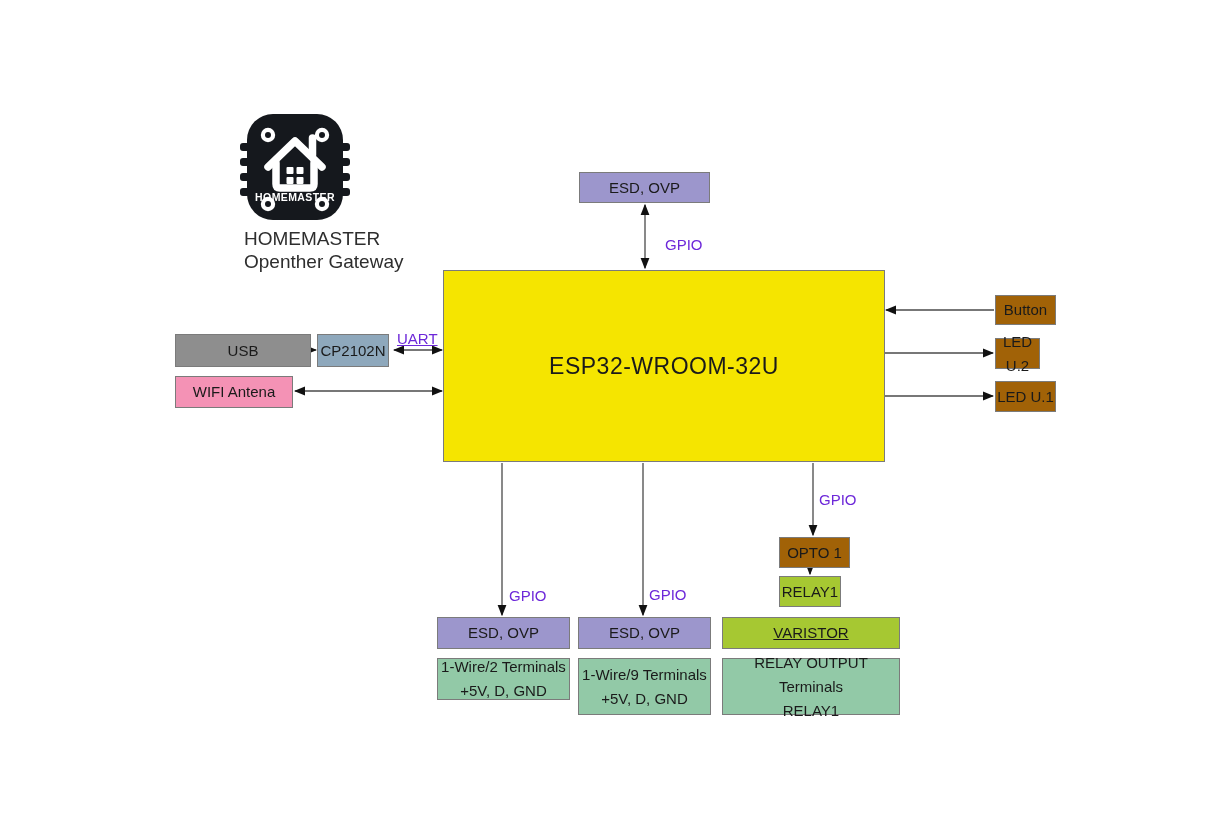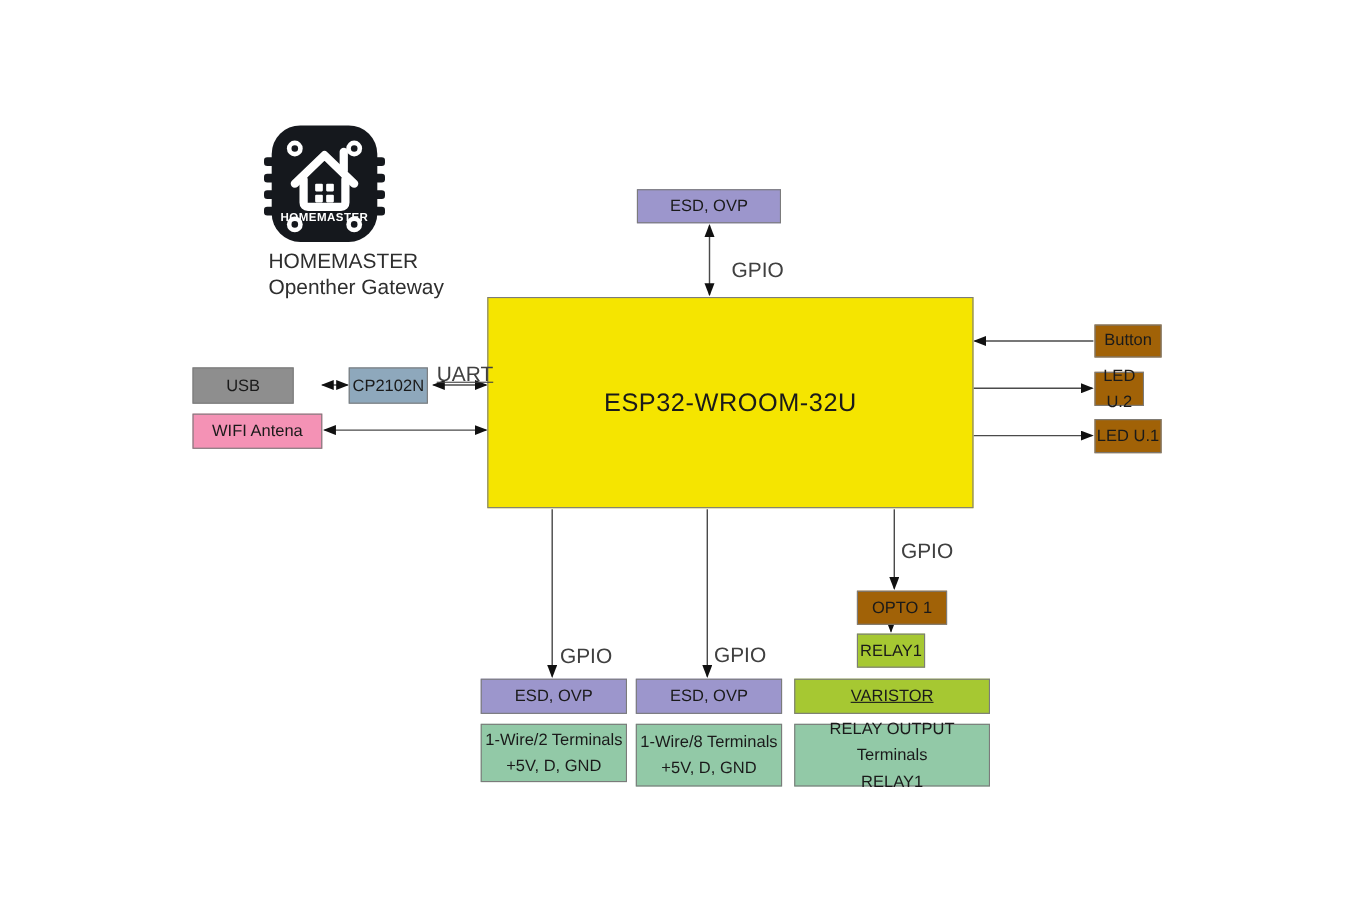--- a/index.html
+++ b/index.html
@@ -25,21 +25,21 @@
   .purple{background:#9C96CC;}
   .yellow{background:#F5E500;}
   .magenta{background:#a16207;}
   .lime{background:#A6C832;}
   .pink{background:#F492B5;}
   .gray{background:#8E8E8E;}
   .bluegray{background:#8EA8BC;}
   .esp{font-size:23px;letter-spacing:.5px;}
   .wire-label{
     position:absolute;
-    font-size:19px;color:#404040;
+    font-size:15px;color:#6d28d9;
     white-space:nowrap;
   }
   .brand-title{
     position:absolute;left:244px;top:227px;
     font-size:19px;line-height:23px;color:#2e2e2e;
   }
   #logo{position:absolute;left:240px;top:112px;}
 </style>
 </head>
 <body>
@@ -113,21 +113,21 @@
 
   <div class="box purple" style="left:579px;top:172px;width:131px;height:31px;">
     <span>ESD, OVP</span>
   </div>
   <div class="wire-label" style="left:665px;top:236px;">GPIO</div>
 
   <div class="box yellow esp" style="left:443px;top:270px;width:442px;height:192px;">
     <span>ESP32-WROOM-32U</span>
   </div>
 
-  <div class="box gray" style="left:175px;top:334px;width:92px;height:33px;">
+  <div class="box gray" style="left:175px;top:334px;width:136px;height:33px;">
     <span>USB</span>
   </div>
   <div class="box bluegray" style="left:317px;top:334px;width:72px;height:33px;">
     <span>CP2102N</span>
   </div>
   <div class="wire-label" style="left:397px;top:330px;text-decoration:underline;">UART</div>
   <div class="box pink" style="left:175px;top:376px;width:118px;height:32px;">
     <span>WIFI Antena</span>
   </div>
 
@@ -141,34 +141,34 @@
     <span>LED U.1</span>
   </div>
 
   <div class="wire-label" style="left:509px;top:587px;">GPIO</div>
   <div class="wire-label" style="left:649px;top:586px;">GPIO</div>
   <div class="wire-label" style="left:819px;top:491px;">GPIO</div>
 
   <div class="box purple" style="left:437px;top:617px;width:133px;height:32px;">
     <span>ESD, OVP</span>
   </div>
-  <div class="box green" style="left:437px;top:658px;width:133px;height:53px;">
+  <div class="box green" style="left:437px;top:658px;width:133px;height:42px;">
     <span>1-Wire/2 Terminals</span>
     <span>+5V, D, GND</span>
   </div>
 
   <div class="box purple" style="left:578px;top:617px;width:133px;height:32px;">
     <span>ESD, OVP</span>
   </div>
   <div class="box green" style="left:578px;top:658px;width:133px;height:57px;">
-    <span>1-Wire/8 Terminals</span>
+    <span>1-Wire/9 Terminals</span>
     <span>+5V, D, GND</span>
   </div>
 
-  <div class="box magenta" style="left:779px;top:537px;width:82px;height:31px;">
+  <div class="box magenta" style="left:779px;top:537px;width:71px;height:31px;">
     <span>OPTO 1</span>
   </div>
   <div class="box lime" style="left:779px;top:576px;width:62px;height:31px;">
     <span>RELAY1</span>
   </div>
   <div class="box lime" style="left:722px;top:617px;width:178px;height:32px;text-decoration:underline;">
     <span>VARISTOR</span>
   </div>
   <div class="box green" style="left:722px;top:658px;width:178px;height:57px;">
     <span>RELAY OUTPUT Terminals</span>

